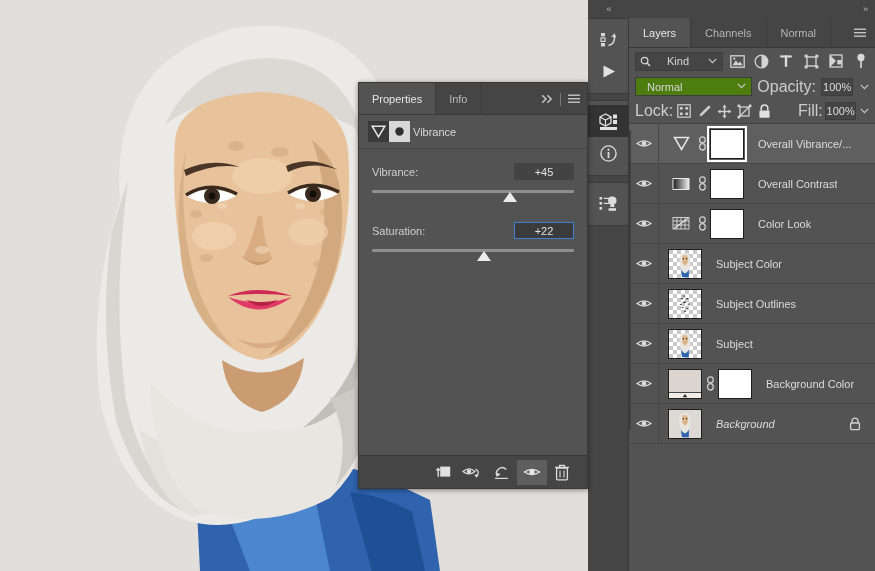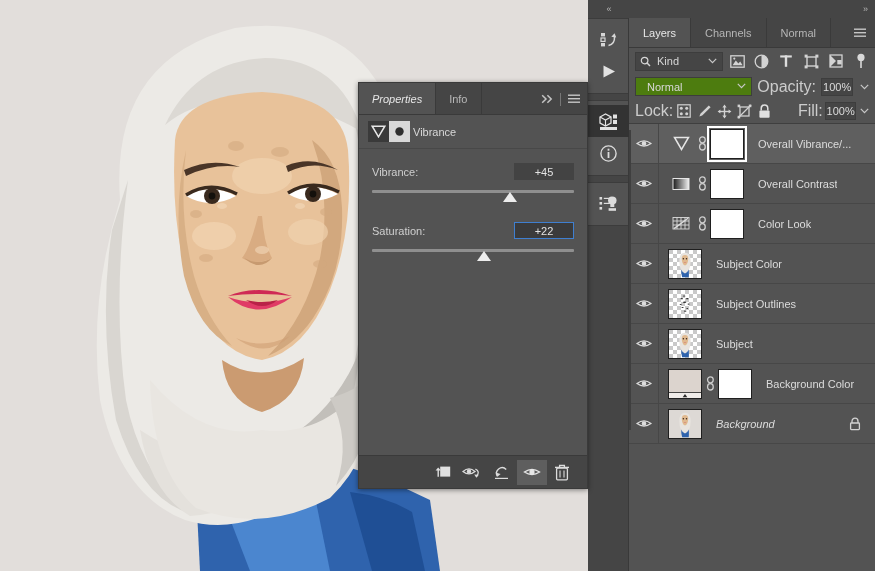--- a/index.html
+++ b/index.html
@@ -60,21 +60,21 @@
     display: flex; align-items: stretch;
     border-bottom: 1px solid #3a3a3a;
     position: relative;
   }
   .prop-tab {
     padding: 0 13px;
     display:flex; align-items:center;
     font-size: 11px; color: #b9b9b9;
     border-right: 1px solid #3a3a3a;
   }
-  .prop-tab.active { background: #535353; color: #e6e6e6; font-style: italic; }
+  .prop-tab.active { background: #535353; color: #e6e6e6; }
   #prop-tab-spacer { flex: 1; border-right: none; }
   #prop-header-icons {
     position:absolute; right: 6px; top: 0; height: 32px;
     display:flex; align-items:center; gap: 6px;
   }
   .hdr-icon { color:#bdbdbd; display:flex; align-items:center; }
   .hdr-sep { width:1px; height:13px; background:#777; }
 
   #prop-title-row {
     height: 34px;
@@ -163,21 +163,21 @@
 
   #filter-row {
     height: 26px; display:flex; align-items:center;
     padding: 0 4px 0 6px; gap: 4px;
     background:#535353;
   }
   #kind-select {
     width: 100px; height: 19px; background:#454545;
     border: 1px solid #3d3d3d;
     display:flex; align-items:center; padding: 0 4px;
-    gap: 6px; color:#d6d6d6; font-size: 11px;
+    gap: 16px; color:#d6d6d6; font-size: 11px;
     position: relative;
   }
   #kind-select .caret { position:absolute; right: 5px; top: 5px; }
   .filter-icon {
     width: 24px; height: 20px;
     display:flex; align-items:center; justify-content:center;
     color:#d3d3d3;
   }
 
   #blend-row {

